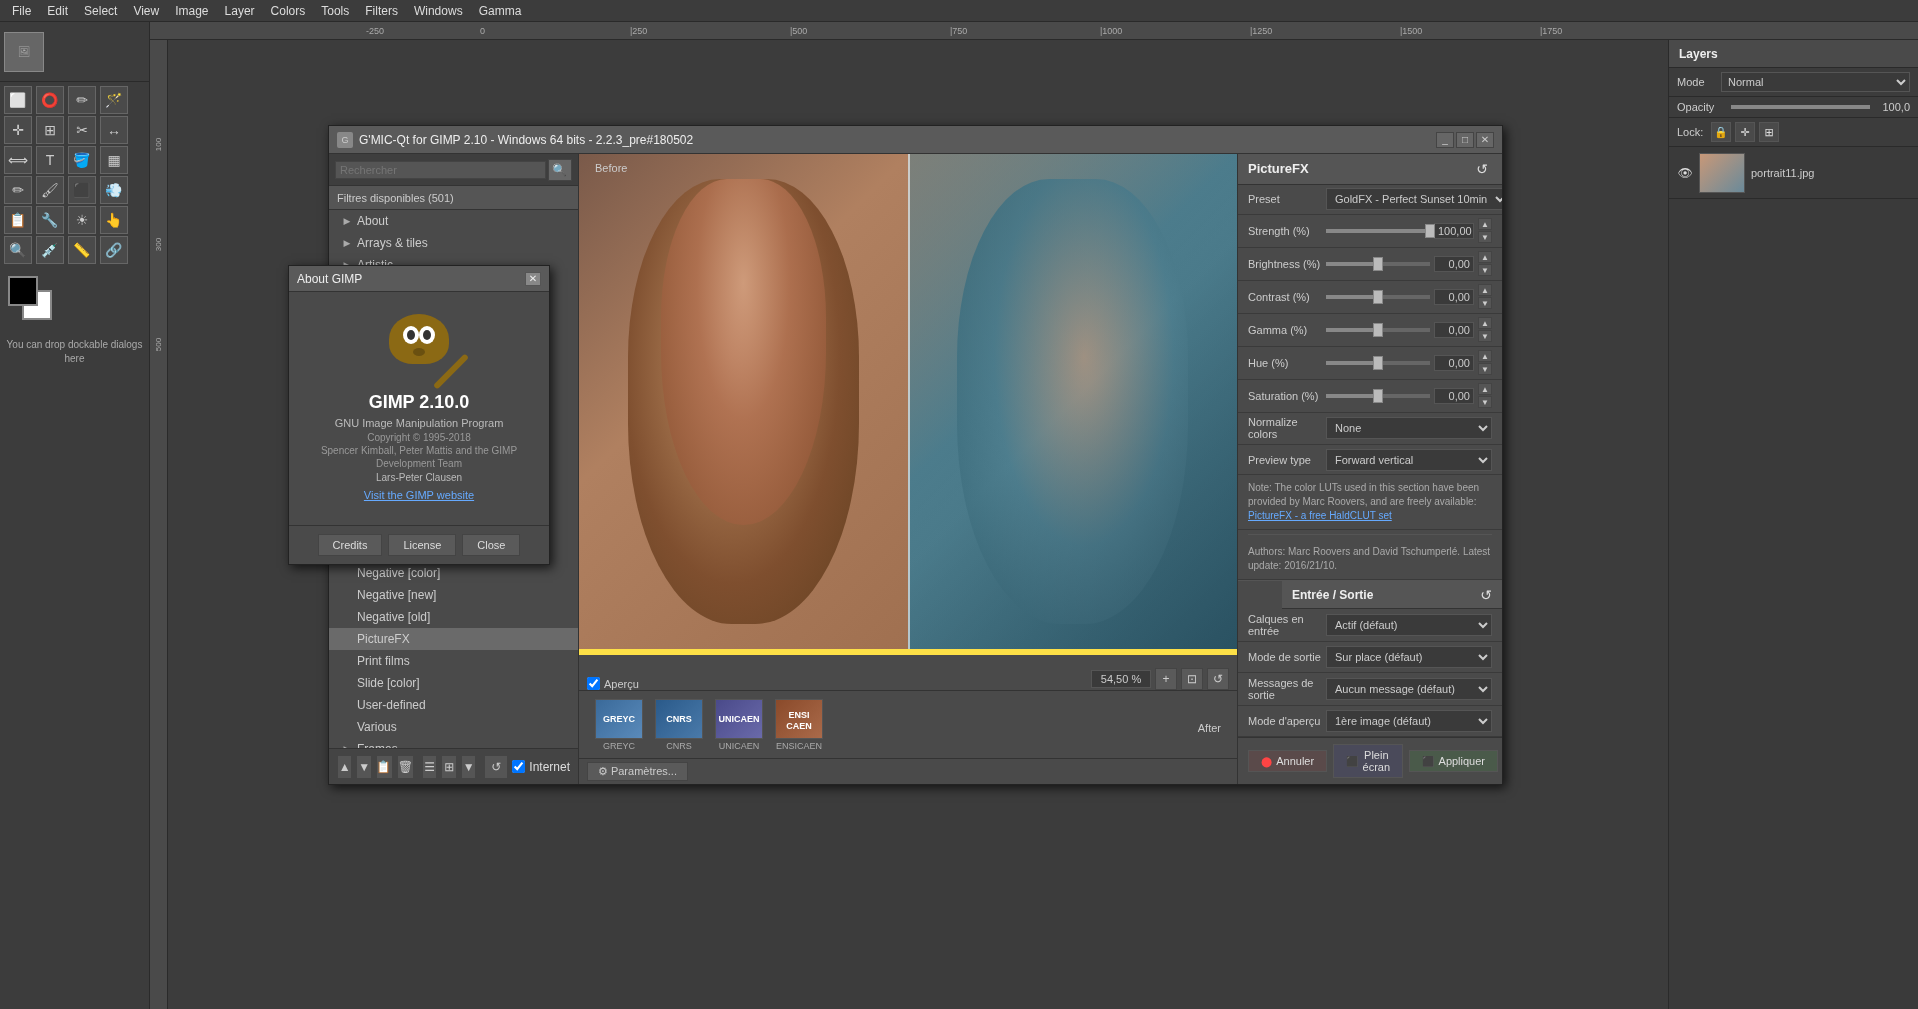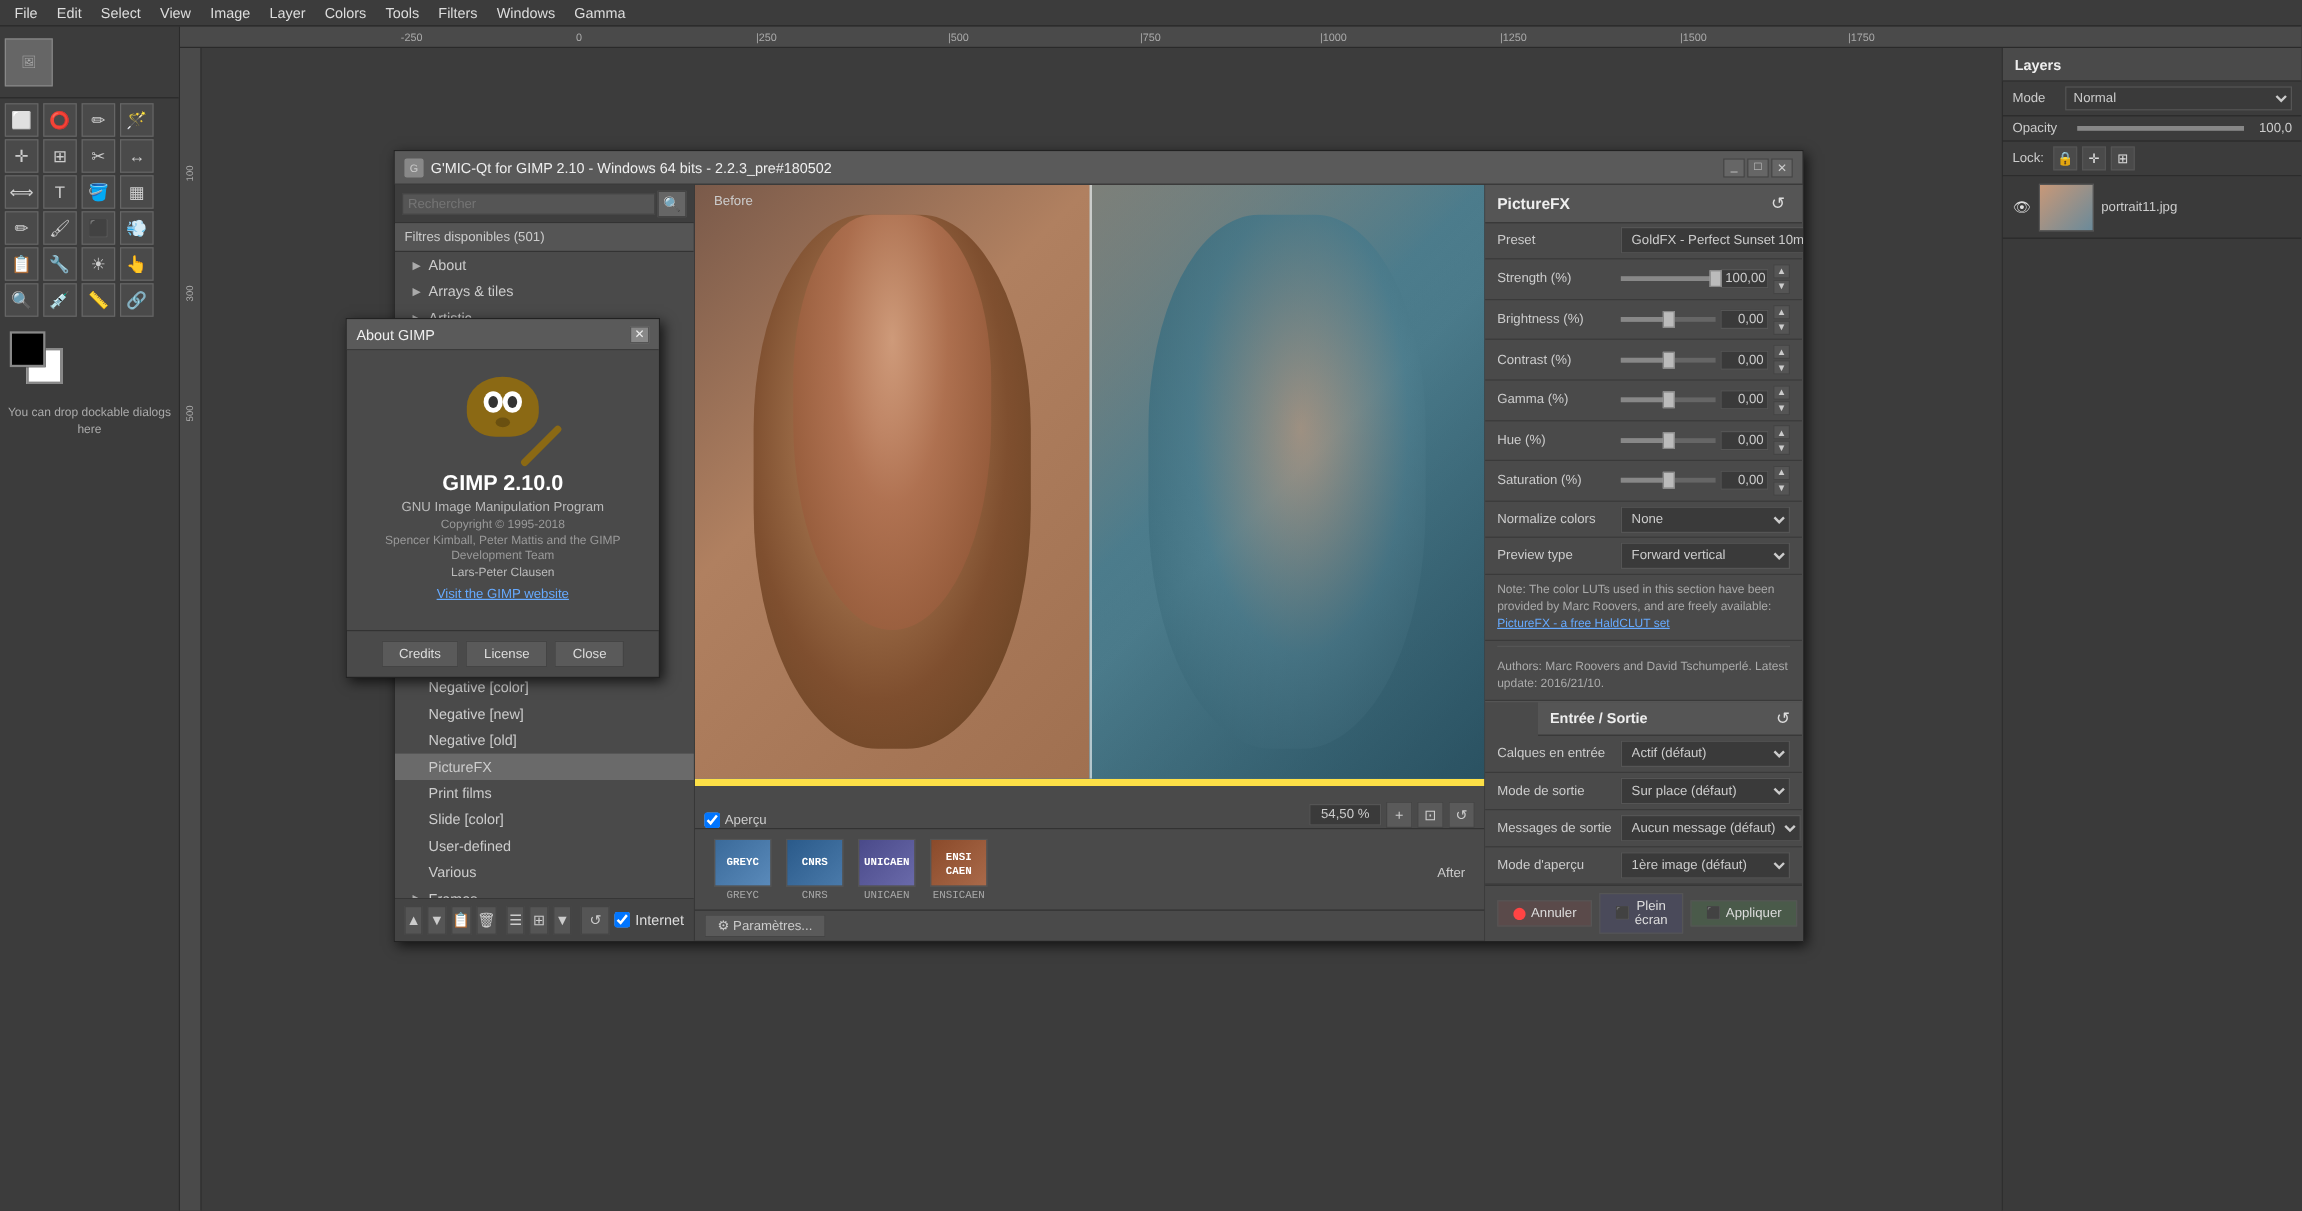--- a/index.html
+++ b/index.html
@@ -380,21 +380,20 @@
     }
 
     #logos-area {
       height: 80px;
       background: #4a4a4a;
       display: flex;
       align-items: center;
       gap: 12px;
       padding: 0 16px;
       border-top: 1px solid #333;
-      font-family: Liberation Mono, monospace;
     }
     .logo-box {
       display: flex;
       flex-direction: column;
       align-items: center;
       gap: 2px;
     }
     .logo-img {
       width: 48px;
       height: 40px;
@@ -460,21 +459,21 @@
     }
 
     .settings-row {
       display: flex;
       align-items: center;
       padding: 4px 10px;
       border-bottom: 1px solid #3a3a3a;
       min-height: 24px;
     }
     .settings-label {
-      width: 103px;
+      width: 78px;
       font-size: 11px;
       color: #ccc;
       flex-shrink: 0;
     }
     .settings-control {
       flex: 1;
       display: flex;
       align-items: center;
       gap: 4px;
     }
@@ -1010,21 +1009,21 @@
         <div class="color-swatch fg-swatch"></div>
         <div class="color-swatch bg-swatch"></div>
       </div>
     </div>
     <div id="toolbox-note">You can drop dockable dialogs here</div>
   </div>
 
   <div id="main-area">
 
     <div id="h-ruler" style="position:relative;">
-      <span style="position:absolute; left:184px; font-size:9px; color:#aaa;">-250</span>
+      <span style="position:absolute; left:216px; font-size:9px; color:#aaa;">-250</span>
       <span style="position:absolute; left:330px; font-size:9px; color:#aaa;">0</span>
       <span style="position:absolute; left:480px; font-size:9px; color:#aaa;">|250</span>
       <span style="position:absolute; left:640px; font-size:9px; color:#aaa;">|500</span>
       <span style="position:absolute; left:800px; font-size:9px; color:#aaa;">|750</span>
       <span style="position:absolute; left:950px; font-size:9px; color:#aaa;">|1000</span>
       <span style="position:absolute; left:1100px; font-size:9px; color:#aaa;">|1250</span>
       <span style="position:absolute; left:1250px; font-size:9px; color:#aaa;">|1500</span>
       <span style="position:absolute; left:1390px; font-size:9px; color:#aaa;">|1750</span>
     </div>
 

